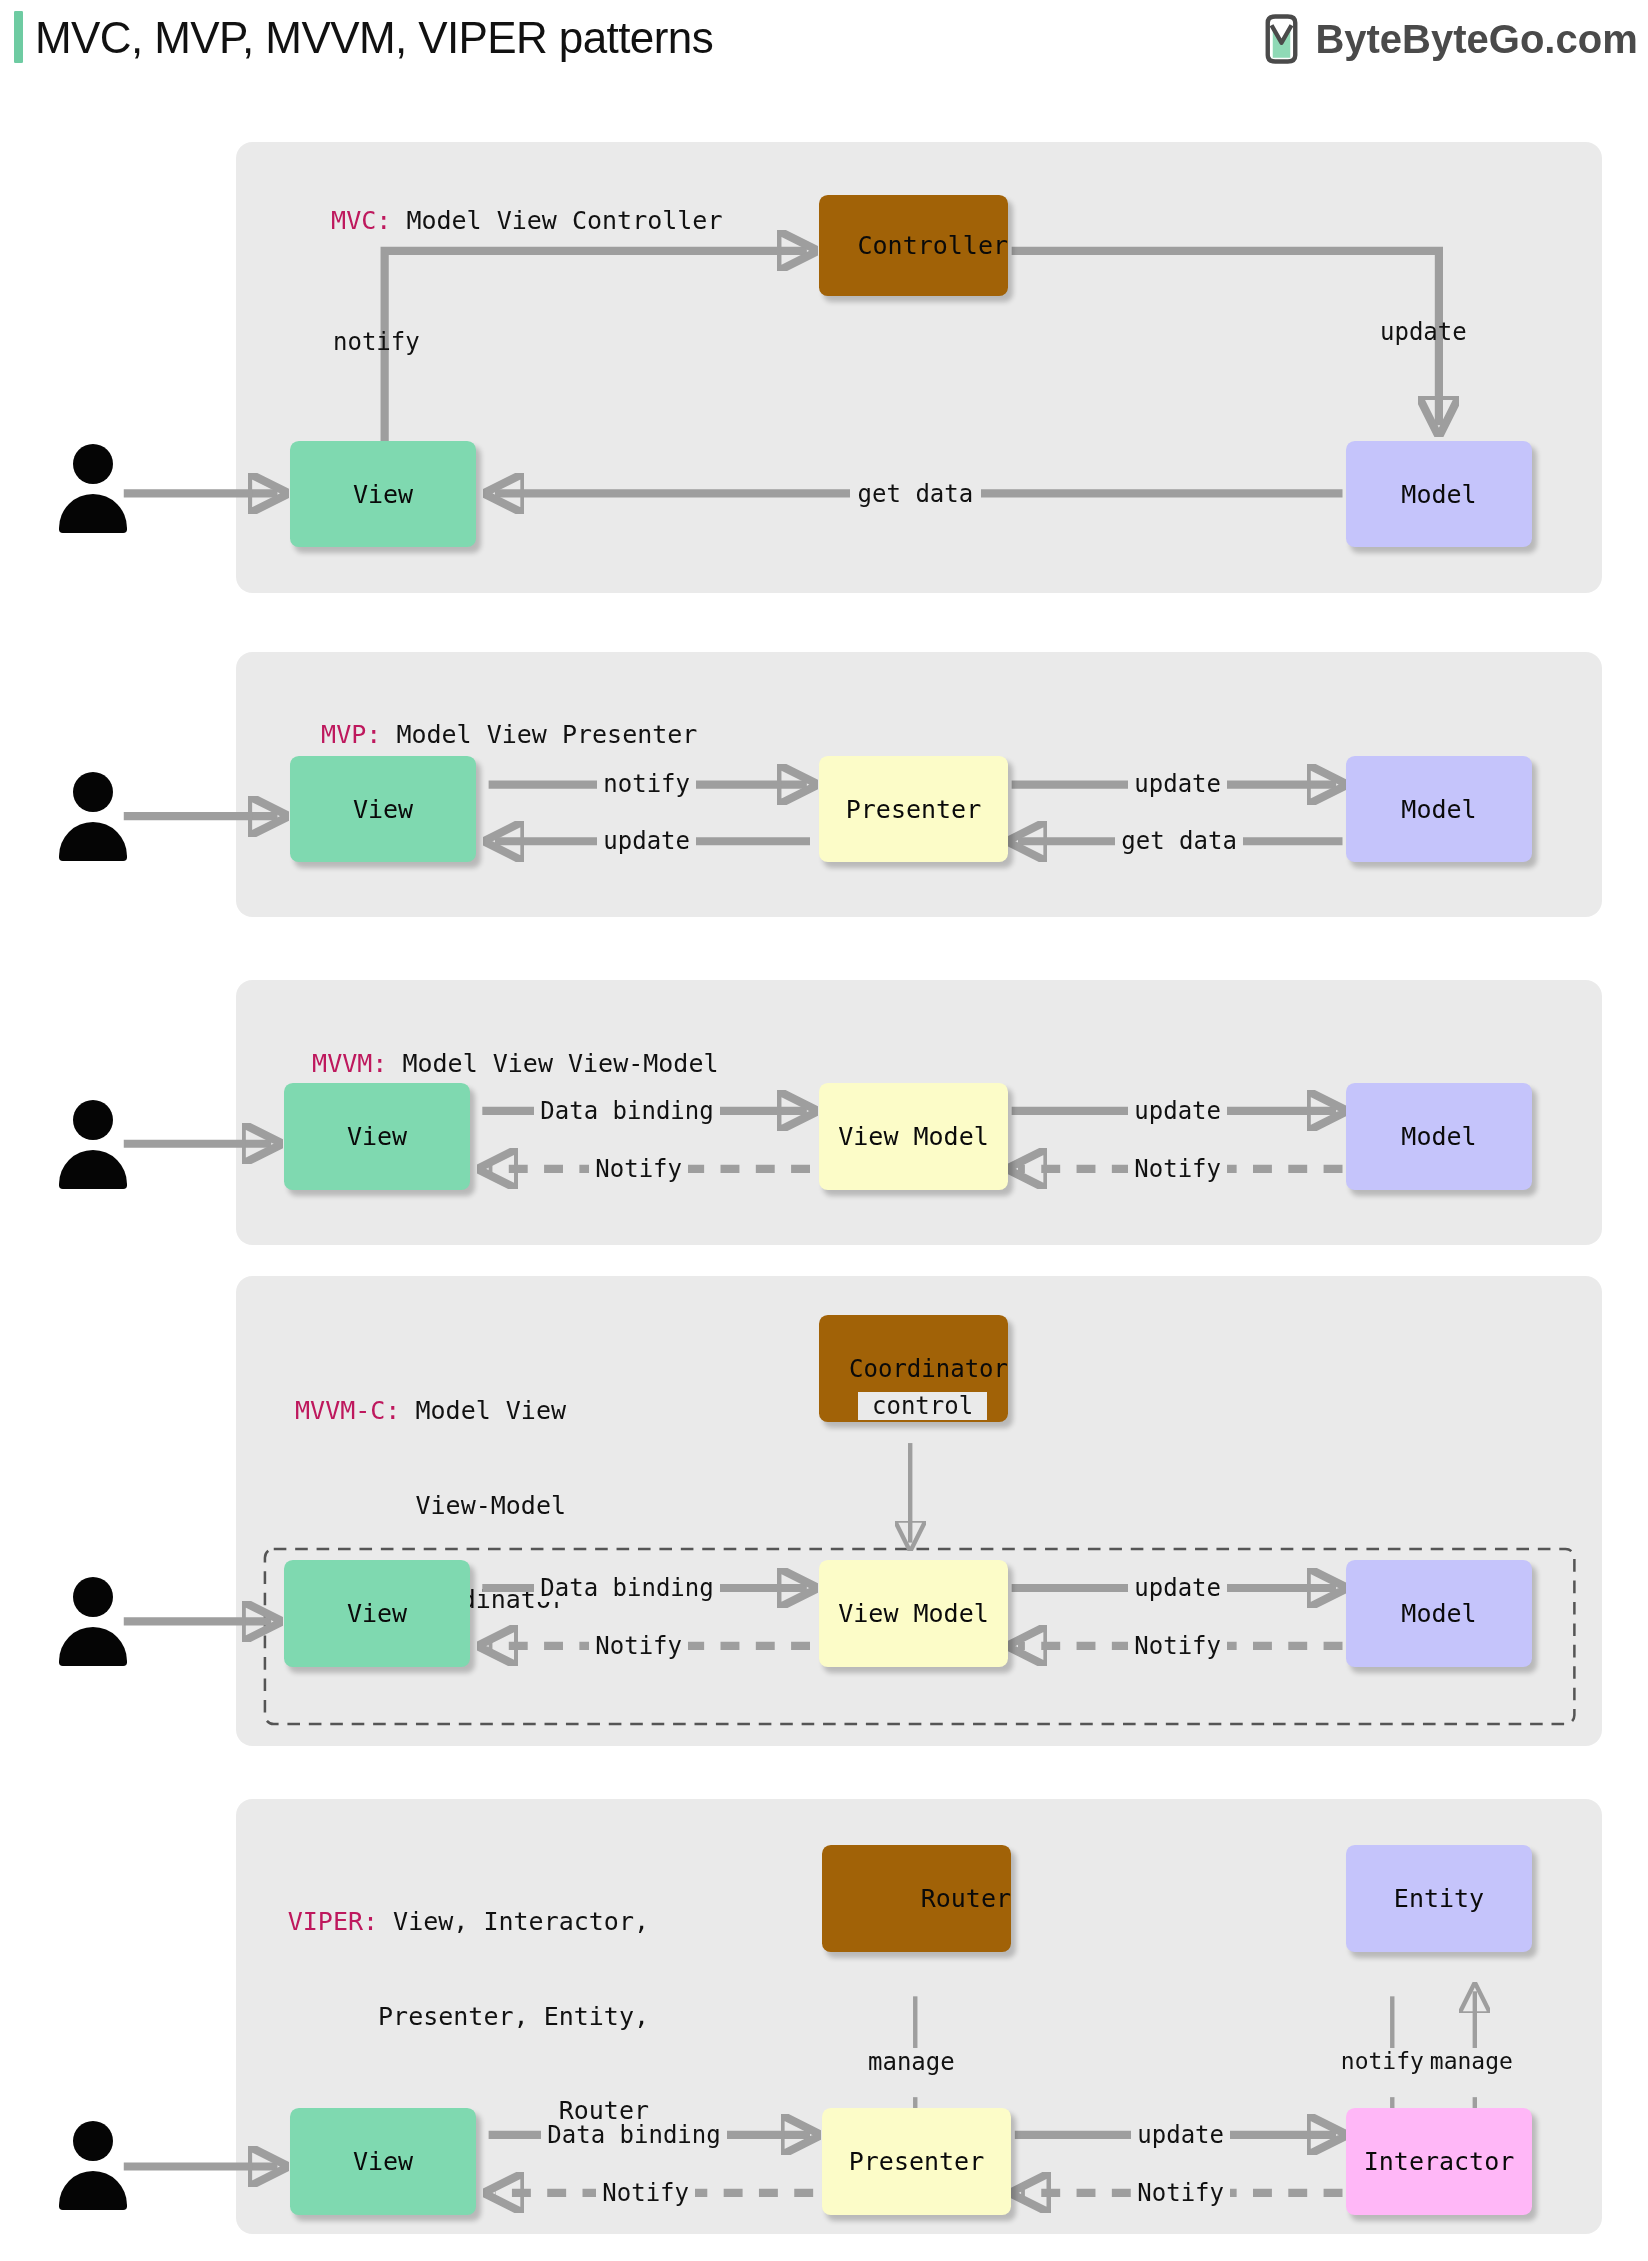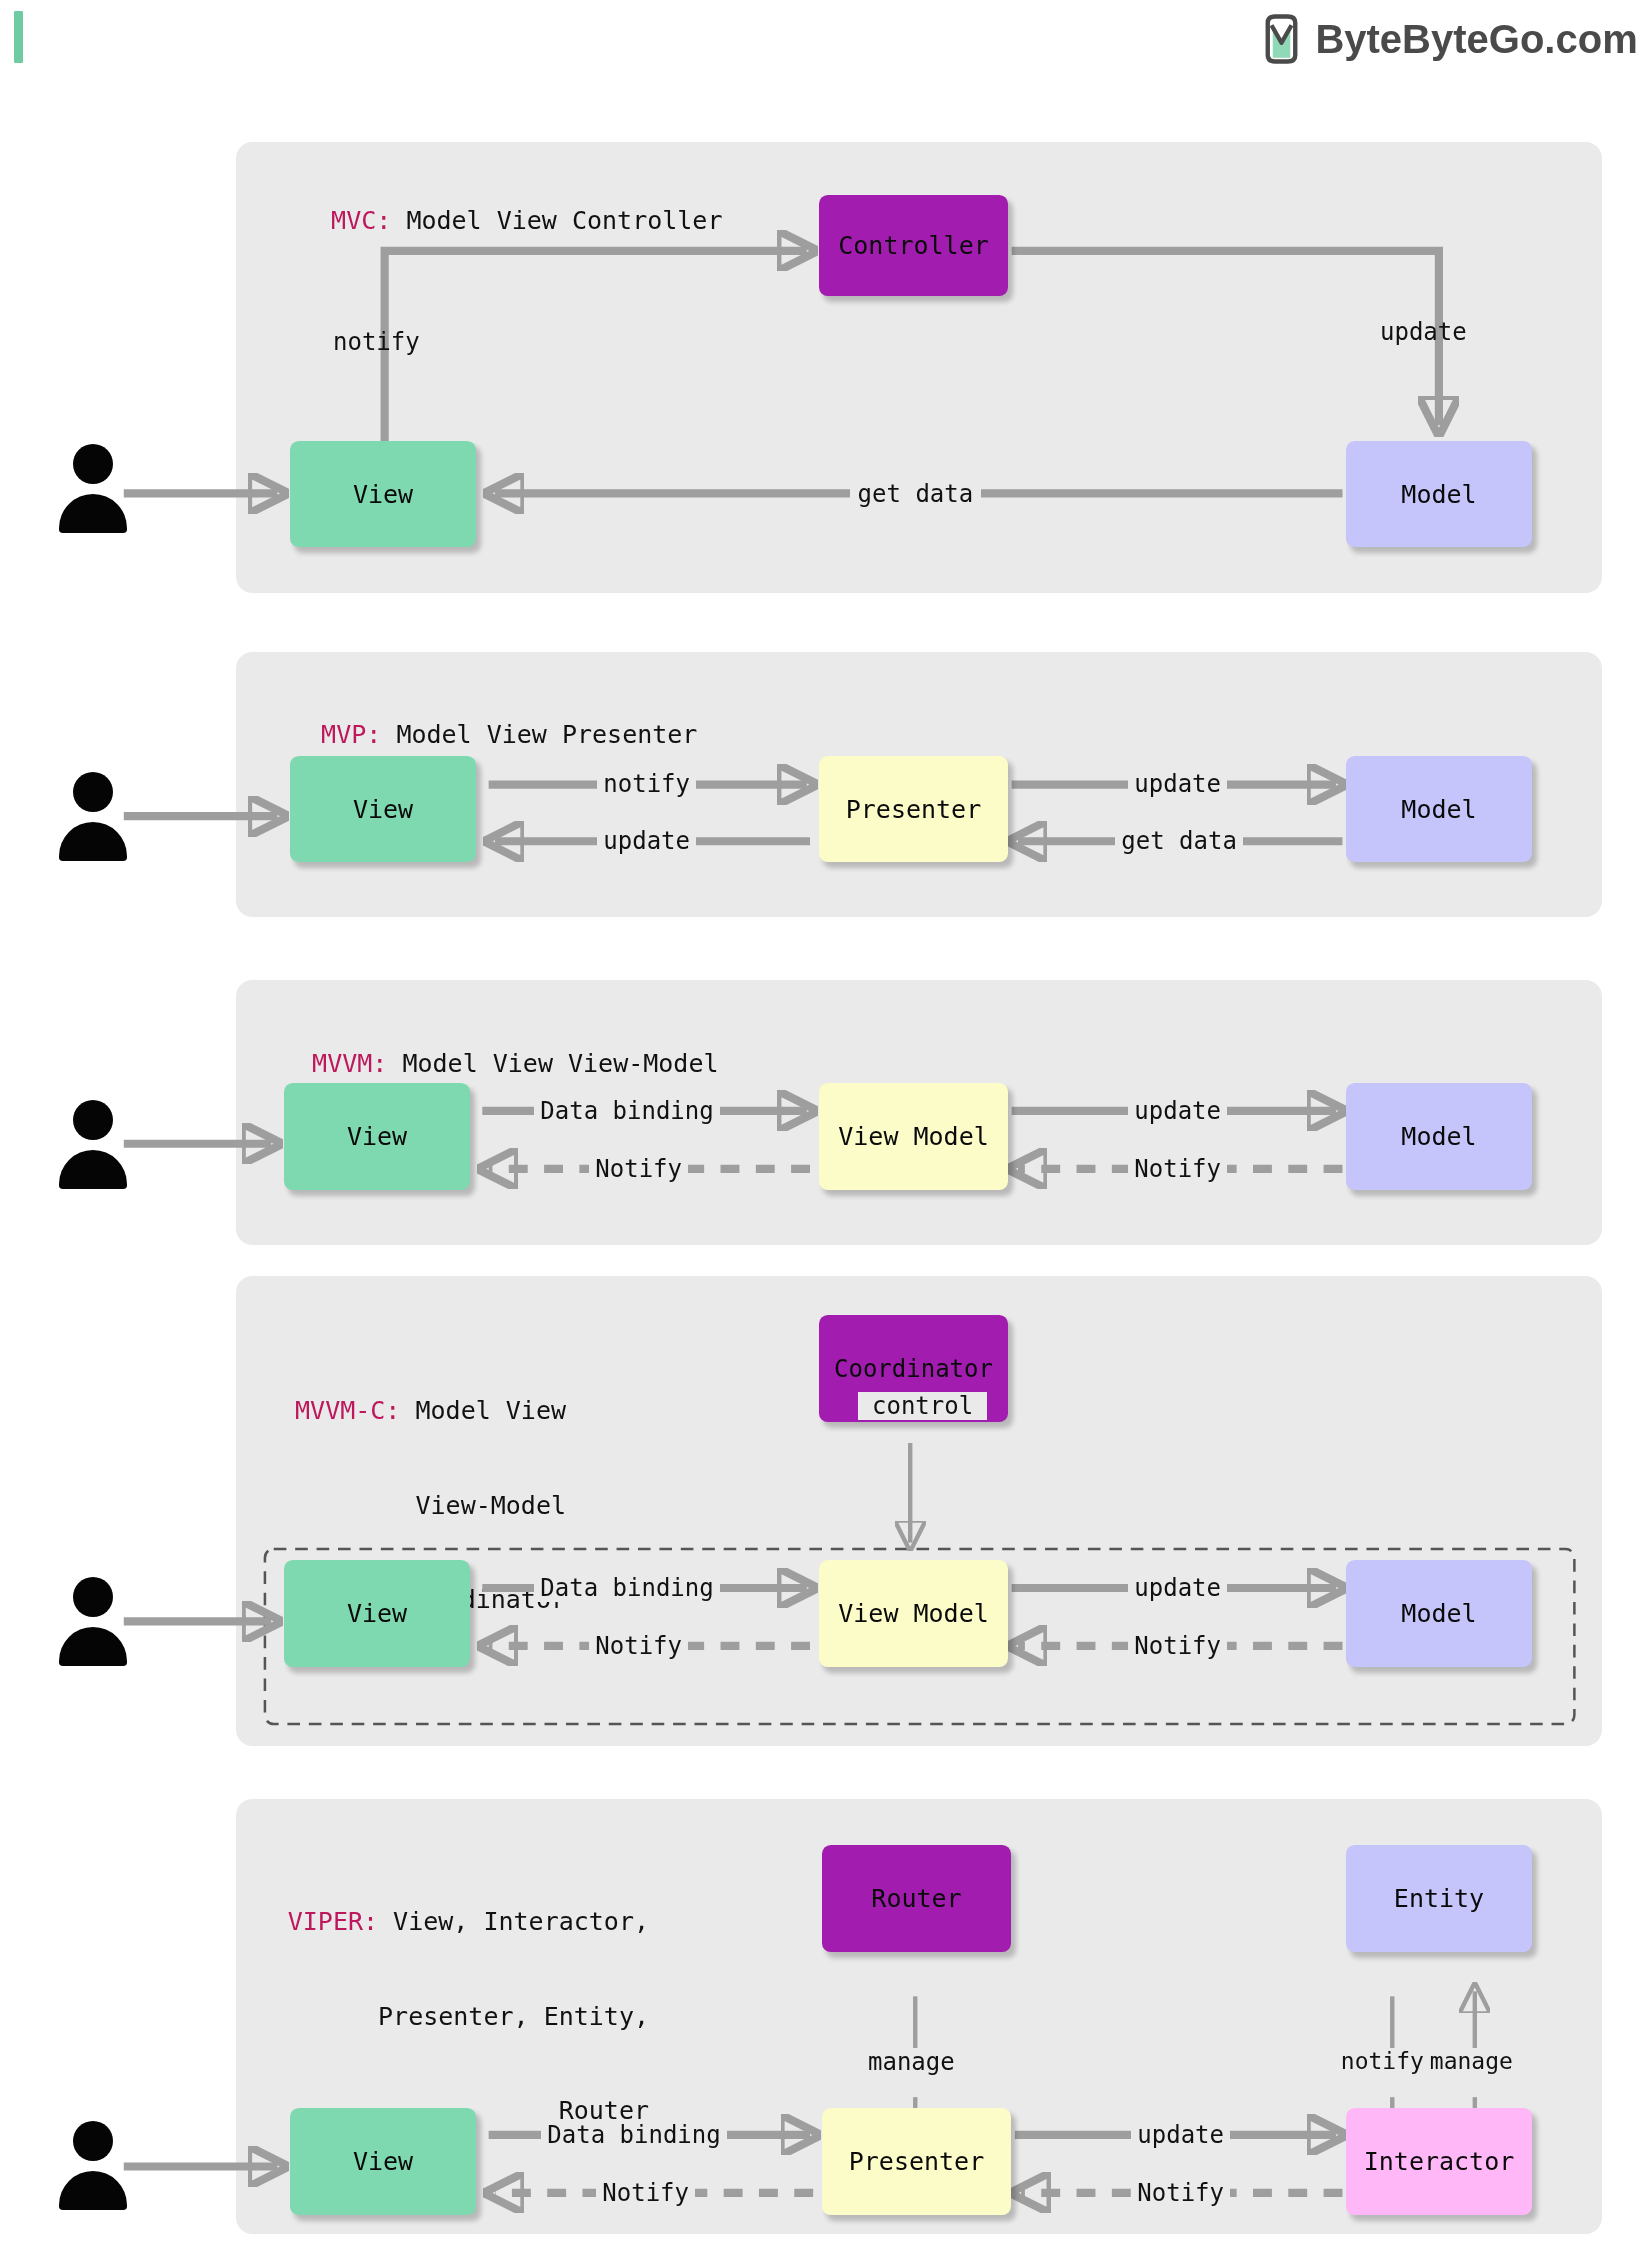--- a/index.html
+++ b/index.html
@@ -30,21 +30,21 @@
                 border-radius:50%;background:#050505;}
   .person .body{position:absolute;left:1.3px;top:53px;width:68px;height:39px;
                 background:#050505;border-radius:34px 34px 3.8px 3.8px;}
 
   
   .node{position:absolute;border-radius:8.8px;display:flex;align-items:center;
         justify-content:center;box-shadow:4.4px 5.7px 5.7px rgba(0,0,0,0.21);
         font-size:25px;color:#0a0a0a;white-space:nowrap;letter-spacing:0px;}
   .n-view{background:#7fd9b0;}
   .n-model{background:#c5c4fb;}
-  .n-ctrl{background:#a21caf;}
+  .n-ctrl{background:#a16207;justify-content:flex-end;}
   .n-yellow{background:#fcfcc8;}
   .n-inter{background:#ffb7f7;}
 
   
   .caption{position:absolute;font-size:25px;color:#111;line-height:31.5px;
            white-space:pre;}
   .caption .key{color:#be185d;}
   .caption.multi{text-align:right;}
 
   
@@ -57,20 +57,21 @@
   .solid{stroke-width:13;}
   .thin{stroke-width:7;}
   .dash{stroke-width:13;stroke-dasharray:30 26;}
   .dashbox{stroke:#555;stroke-width:4;stroke-dasharray:20 14;fill:none;}
 </style>
 </head>
 <body>
 
 <div id="header">
   <div id="title-accent"></div>
+  <div id="page-title">MVC, MVP, MVVM, VIPER patterns</div>
   <div id="brand">
     <div id="brand-mark">
       <svg width="45" height="50" viewBox="0 0 72 80">
         <path d="M14 14 Q14 4 26 4 L46 4 Q58 4 58 14 L58 66 Q58 76 46 76 L26 76 Q14 76 14 66 Z" fill="none" stroke="#4a4a4a" stroke-width="7"></path>
         <path d="M22 20 L36 46 L50 20 L50 70 L22 70 Z" fill="#8fd9b6"></path>
         <path d="M20 18 L36 46 L52 18" fill="none" stroke="#4a4a4a" stroke-width="7" stroke-linejoin="round"></path>
       </svg>
     </div>
     <div id="brand-text">ByteByteGo.com</div>
   </div>

